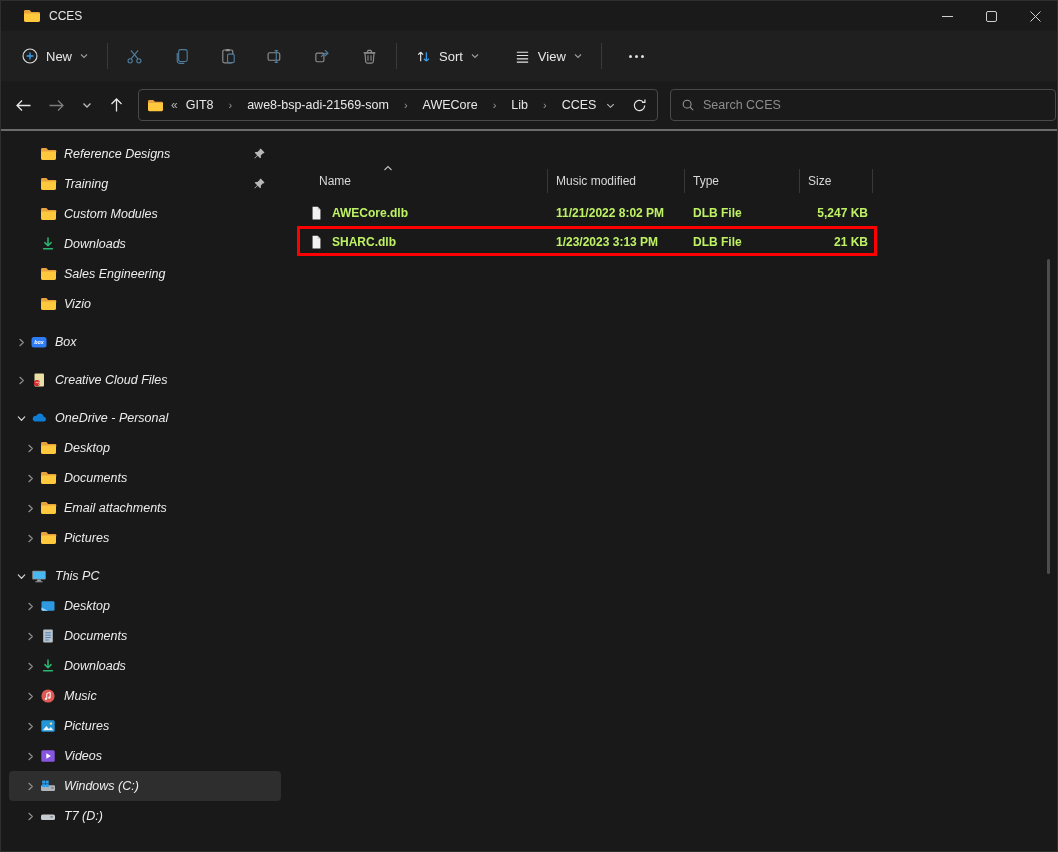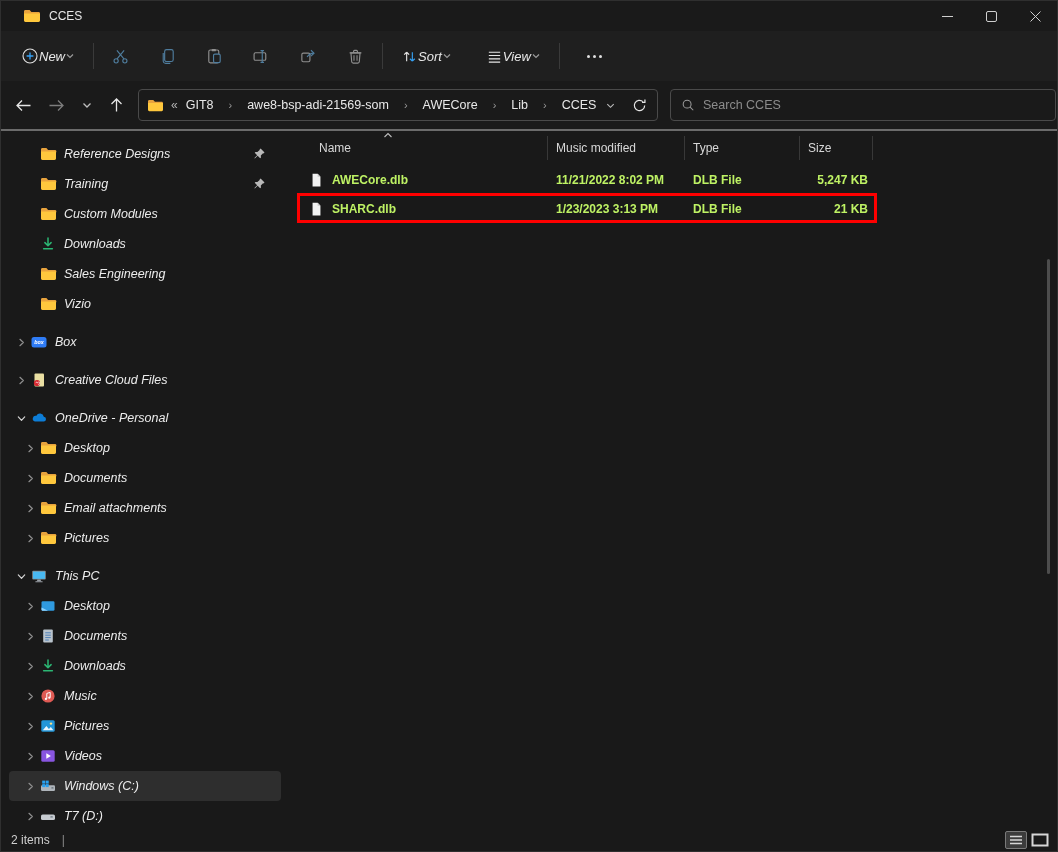--- a/index.html
+++ b/index.html
@@ -12,21 +12,21 @@
   }
   
   .titlebar { height:30px; background:#1a1a1a; display:flex; align-items:center; flex:0 0 auto; }
   .tb-icon { margin-left:22px; width:18px; height:16px; display:inline-flex; }
   .tb-title { margin-left:8px; font-size:12px; color:#e8e8e8; }
   .win-controls { margin-left:auto; display:flex; height:100%; }
   .win-controls button { width:44px; height:100%; background:transparent; border:none; color:#cfcfcf; display:flex; align-items:center; justify-content:center; cursor:pointer; }
   
   .toolbar { height:50px; background:#1f1f1f; display:flex; align-items:center; flex:0 0 auto; }
   .toolbar .sep { width:1px; height:26px; background:#3a3a3a; margin:0 8px; }
-  .tbtn { background:transparent; border:none; color:#e8e8e8; display:flex; align-items:center; padding:6px 10px; border-radius:4px; font-size:13px; cursor:pointer;font-style:italic; }
+  .tbtn { background:transparent; border:none; color:#e8e8e8; display:flex; align-items:center; gap:7px; padding:6px 10px; border-radius:4px; font-size:13px; cursor:pointer; }
   .new-btn { margin-left:10px; }
   .icon-btn { background:transparent; border:none; padding:6px 9px; border-radius:4px; cursor:pointer; display:flex; align-items:center; }
   #action-icons { display:flex; align-items:center; gap:10px; }
   .dots { display:flex; gap:3px; padding:0 10px; }
   .dots i { width:3px; height:3px; border-radius:50%; background:#e0e0e0; display:block; }
   
   .addressrow { height:48px; background:#1a1a1a; display:flex; align-items:center; flex:0 0 auto; }
   .navbtn { background:transparent; border:none; padding:4px; margin:0 4px; cursor:pointer; display:flex; align-items:center; }
   .navbtn:first-child { margin-left:10px; }
   .addressbox { width:520px; height:32px; border:1px solid #4a4a4a; border-radius:4px; display:flex; align-items:center; padding:0 6px 0 8px; margin-left:6px; }
@@ -45,21 +45,21 @@
   .side-item { height:30px; display:flex; align-items:center; font-size:12.5px; color:#ececec; border-radius:4px; margin:0 8px; cursor:pointer; position:relative; }
   .side-item.lvl0 { margin-top:8px; padding-left:2px; }
   .side-item.lvl1 { padding-left:11px; }
   .side-item.selected { background:#2e2e2e; }
   .side-item .chev { width:20px; display:inline-flex; justify-content:center; flex:0 0 auto; }
   .side-item .ic { width:17px; height:17px; display:inline-flex; margin-right:7px; flex:0 0 auto; }
   .side-item .lbl { white-space:nowrap; }
   .side-item .pin { position:absolute; right:14px; width:14px; height:14px; display:inline-flex; }
   .side-scroll { position:absolute; right:7px; top:128px; width:3px; height:315px; background:#4d4d4d; border-radius:2px; cursor:pointer; }
   
-  .main { flex:1; padding:5px 16px 0 10px; position:relative; }
+  .main { flex:1; padding:5px 16px 0 10px; position:relative;margin-top:33px; }
   .fgrid { display:grid; grid-template-columns:249px 137px 115px 73px; }
   .list-header { position:relative; margin-top:0; }
   .hcell { height:24px; display:flex; align-items:center; font-size:12px; color:#d8d8d8; border-right:1px solid #383838; padding-left:8px; cursor:pointer; }
   .hcell.name { padding-left:20px; }
   .sort-caret { position:absolute; left:84px; top:-4px; }
   .rows { margin-top:5px; }
   .frow { height:29px; align-items:center; position:relative; cursor:pointer; }
   .fcell { font-size:12px; color:#bef264; display:flex; align-items:center; height:100%; padding-left:8px; white-space:nowrap;font-weight:bold; }
   .fcell.name { padding-left:10px; gap:8px; }
   .fcell.size { justify-content:flex-end; padding-right:5px; }
@@ -626,31 +626,14 @@
             </div>
             <div class="fcell">1/23/2023 3:13 PM</div>
             <div class="fcell">DLB File</div>
             <div class="fcell size">21 KB</div>
             <div class="hlbox"></div>
           </div>
         </div>
     </div>
   </div>
 
-  <div class="statusbar">
-    <span>2 items</span>
-    <span class="status-div">|</span>
-    <div class="status-right">
-      <button class="viewtoggle sel">
-        <svg width="18" height="14" viewBox="0 0 18 14">
-            <rect x="0.5" y="0.5" width="17" height="13" fill="#3c3c3c"></rect>
-            <path d="M3 3.5h12M3 7h12M3 10.5h12" stroke="#d6d6d6" stroke-width="1.5"></path>
-          </svg>
-      </button>
-      <button class="viewtoggle">
-        <svg width="18" height="14" viewBox="0 0 18 14">
-            <rect x="1.5" y="1.5" width="15" height="11" fill="none" stroke="#d6d6d6" stroke-width="2"></rect>
-          </svg>
-      </button>
-    </div>
-  </div>
 
 </div>
 
 </body></html>

